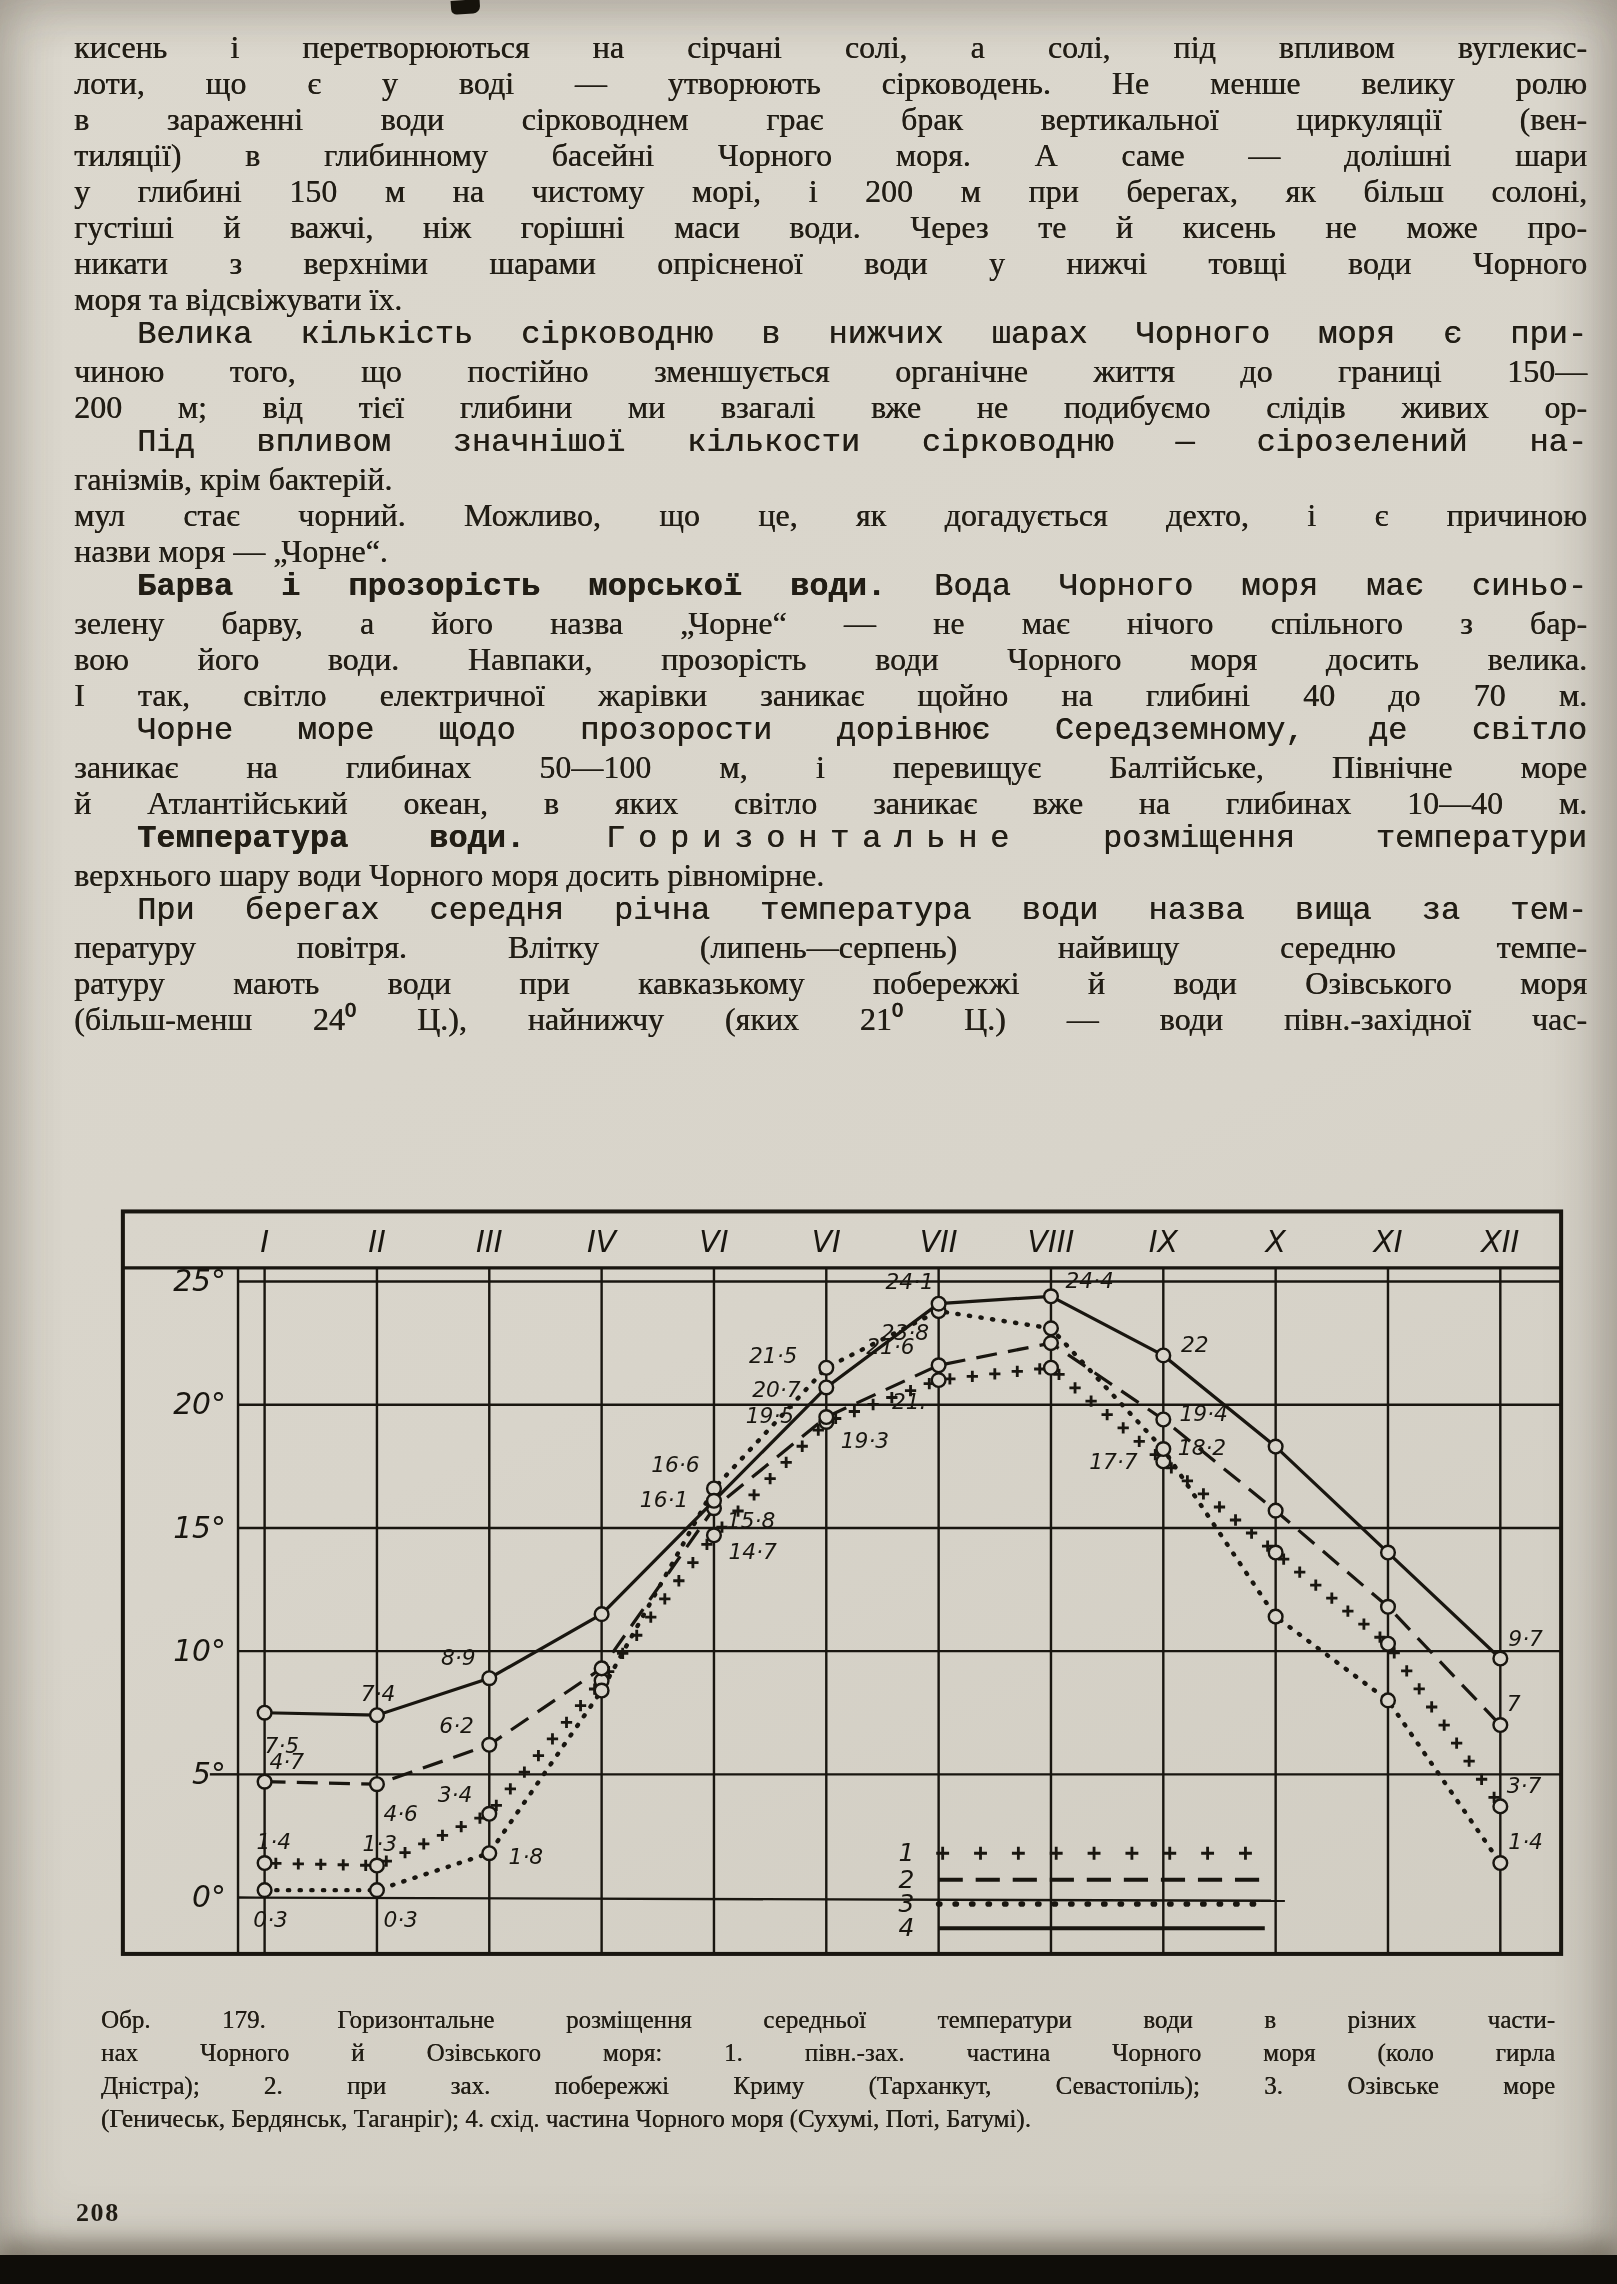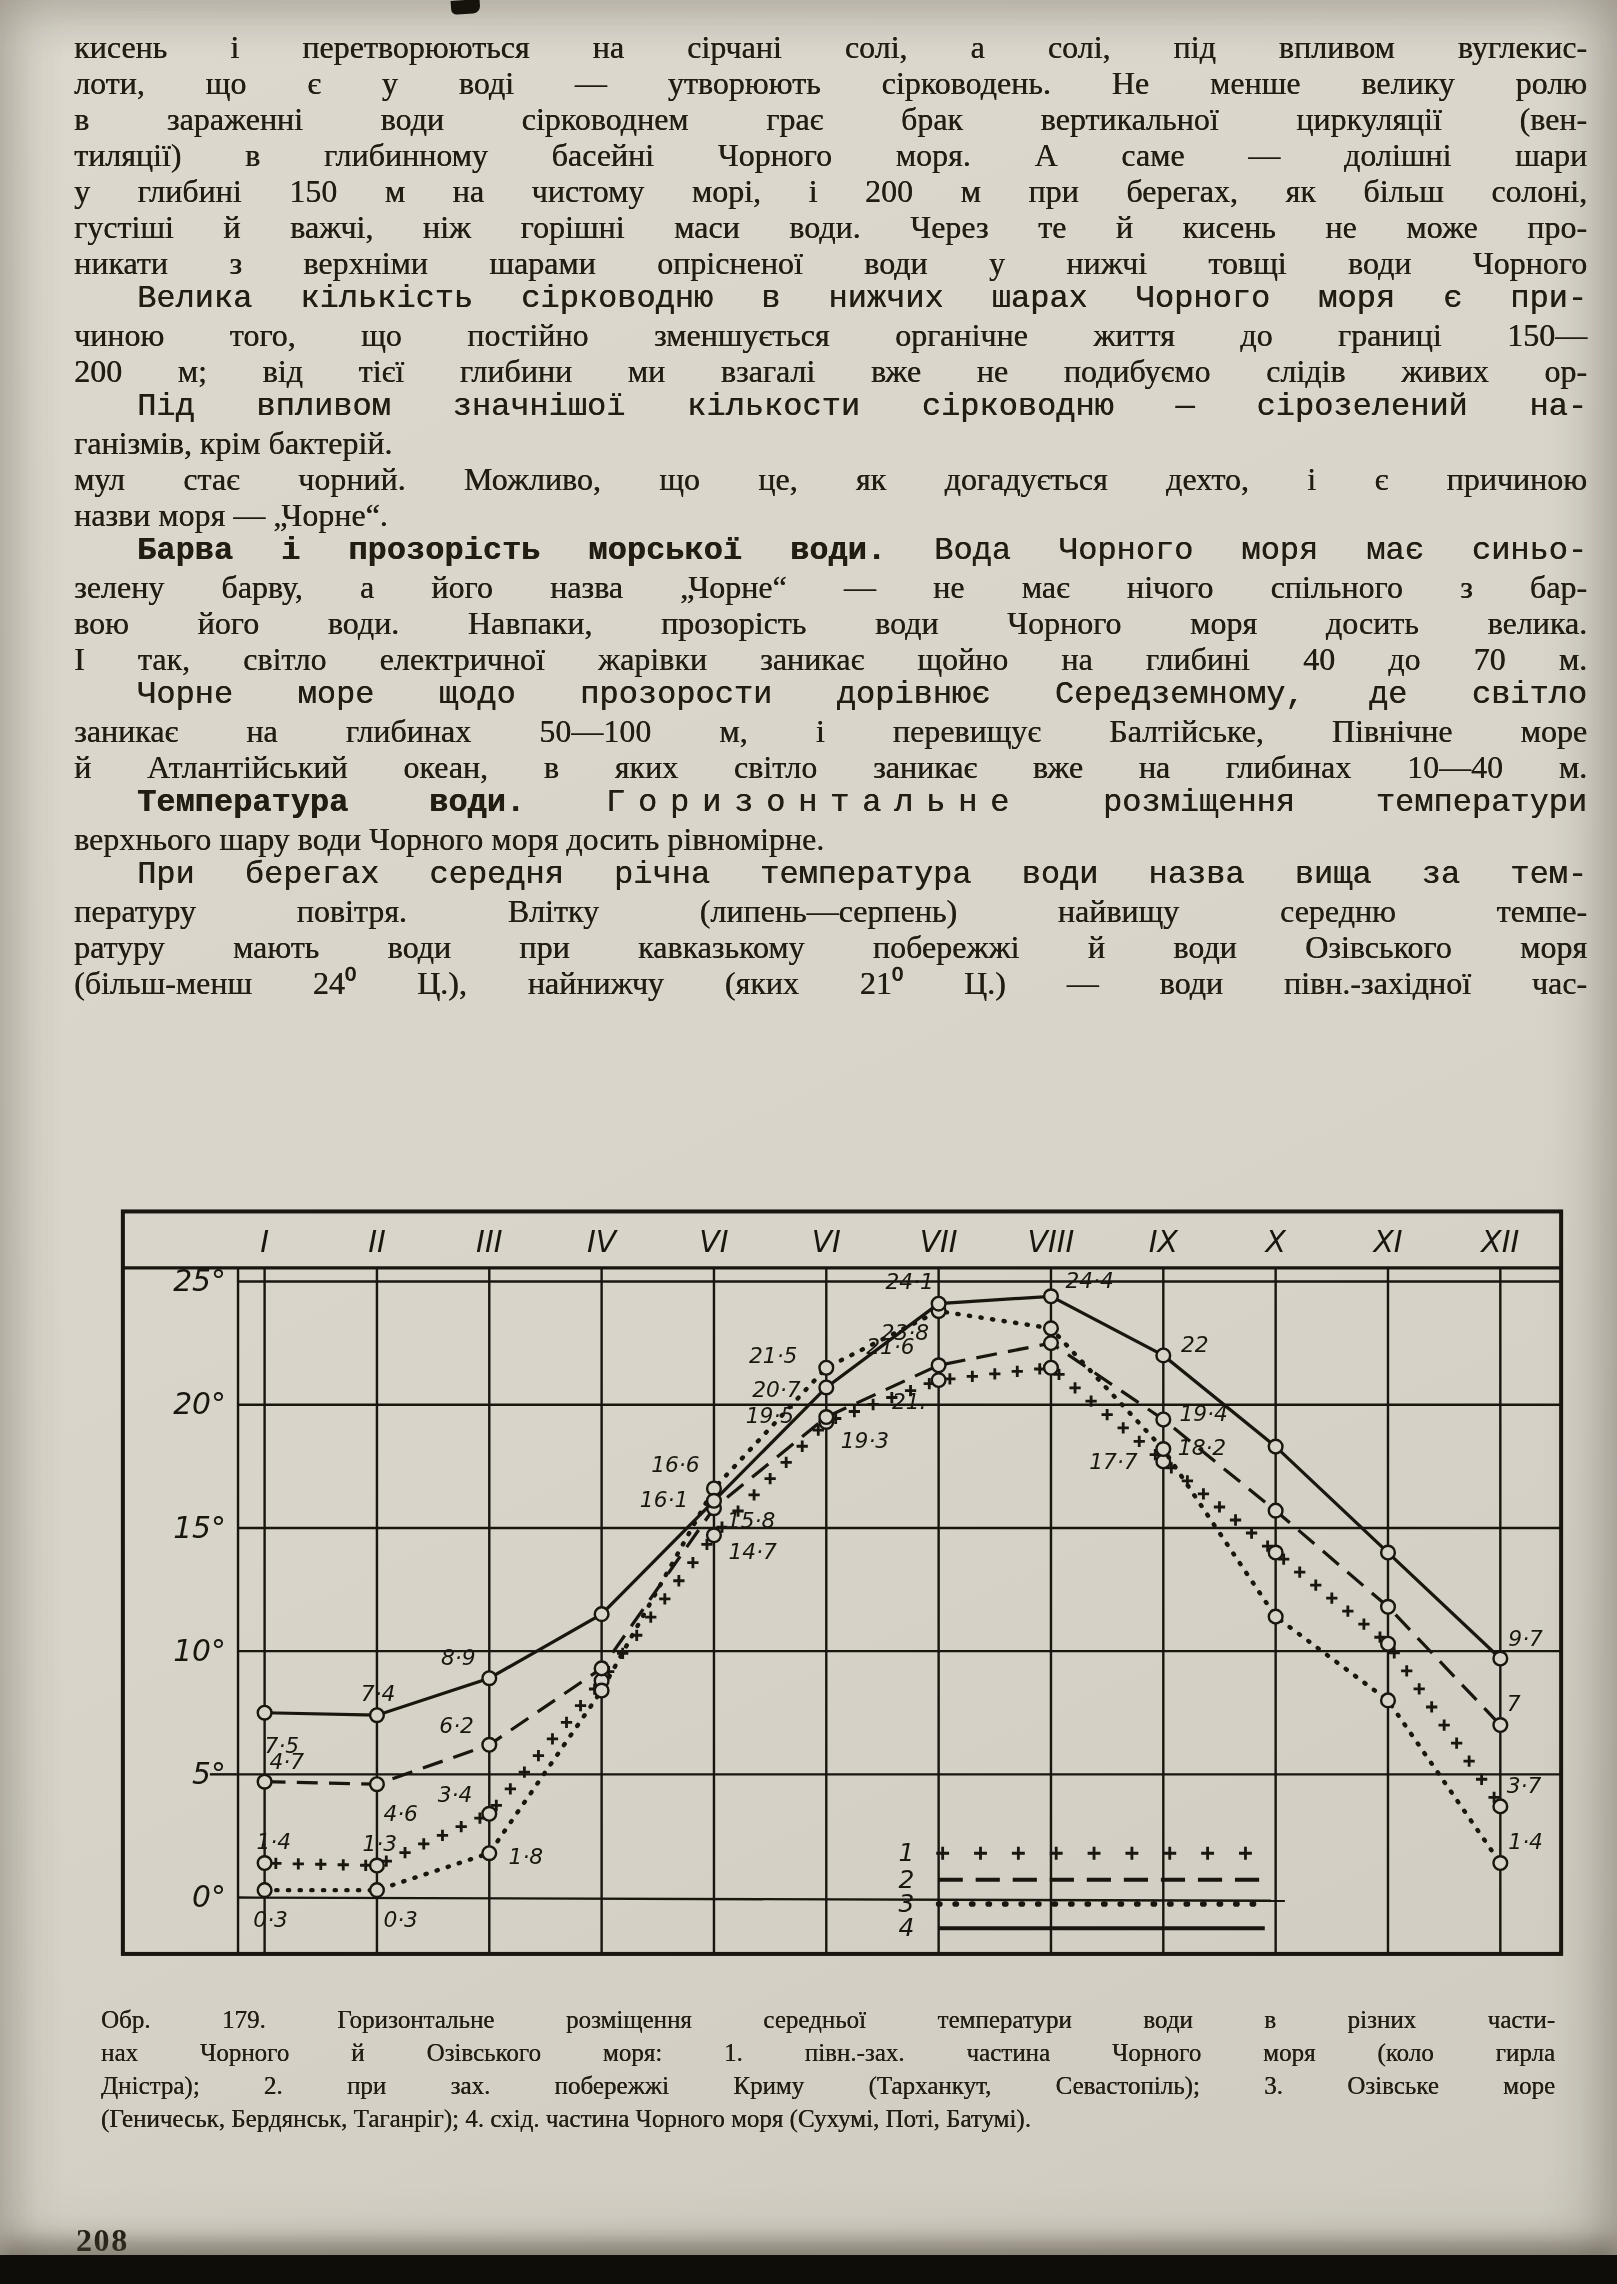--- a/index.html
+++ b/index.html
@@ -21,23 +21,22 @@
   .spaced{ letter-spacing:0.40em; }
   .figure{ position:absolute; left:113px; top:1205px; width:1458px; height:761px; margin:0; }
   .figure svg{ display:block; }
   .caption{
     position:absolute; left:73px; top:2003px; width:1482px;
     font-size:25px; line-height:33px; text-shadow:0.3px 0 0 #241f16;
   }
   .caption .cline{ text-align:justify; text-align-last:justify;margin-left:28px; }
   .caption .cline.last{ text-align-last:auto; }
   .pagenum{
-    position:absolute; left:76px; top:2198px; font-size:32px; font-weight:bold;
+    position:absolute; left:76px; top:2198px; font-size:26px; font-weight:bold;
     letter-spacing:1.6px;
-    margin-top:24px;
   }
   .artifact-top{
     position:absolute; left:451px; top:0; width:29px; height:13.7px;
     background:#16130c; border-radius:0 0 7.3px 5.6px; transform:rotate(-4deg);
   }
   .bottom-strip{
     position:absolute; left:0; top:2255px; width:1618px; height:29px;
     background:#0f0d09; box-shadow:0 -13px 21px rgba(80,72,56,.5);
   }
 </style>
@@ -47,20 +46,21 @@
 <div class="page">
   <div class="artifact-top"></div>
   <div class="body-text">
       <div class="line"><span>кисень і перетворюються на сірчані солі, а солі, під впливом вуглекис-</span></div>
       <div class="line"><span>лоти, що є у воді — утворюють сірководень. Не менше велику ролю</span></div>
       <div class="line"><span>в зараженні води сірководнем грає брак вертикальної циркуляції (вен-</span></div>
       <div class="line"><span>тиляції) в глибинному басейні Чорного моря. А саме — долішні шари</span></div>
       <div class="line"><span>у глибині 150 м на чистому морі, і 200 м при берегах, як більш солоні,</span></div>
       <div class="line"><span>густіші й важчі, ніж горішні маси води. Через те й кисень не може про-</span></div>
       <div class="line"><span>никати з верхніми шарами опрісненої води у нижчі товщі води Чорного</span></div>
+      <div class="line last"><span>моря та відсвіжувати їх.</span></div>
       <div class="line indent"><span>Велика кількість сірководню в нижчих шарах Чорного моря є при-</span></div>
       <div class="line"><span>чиною того, що постійно зменшується органічне життя до границі 150—</span></div>
       <div class="line"><span>200 м; від тієї глибини ми взагалі вже не подибуємо слідів живих ор-</span></div>
       <div class="line indent"><span>Під впливом значнішої кількости сірководню — сірозелений на-</span></div>
       <div class="line last"><span>ганізмів, крім бактерій.</span></div>
       <div class="line"><span>мул стає чорний. Можливо, що це, як догадується дехто, і є причиною</span></div>
       <div class="line last"><span>назви моря — „Чорне“.</span></div>
       <div class="line indent"><span class="bold">Барва і прозорість морської води.</span><span> Вода Чорного моря має синьо-</span></div>
       <div class="line"><span>зелену барву, а його назва „Чорне“ — не має нічого спільного з бар-</span></div>
       <div class="line"><span>вою його води. Навпаки, прозорість води Чорного моря досить велика.</span></div>

